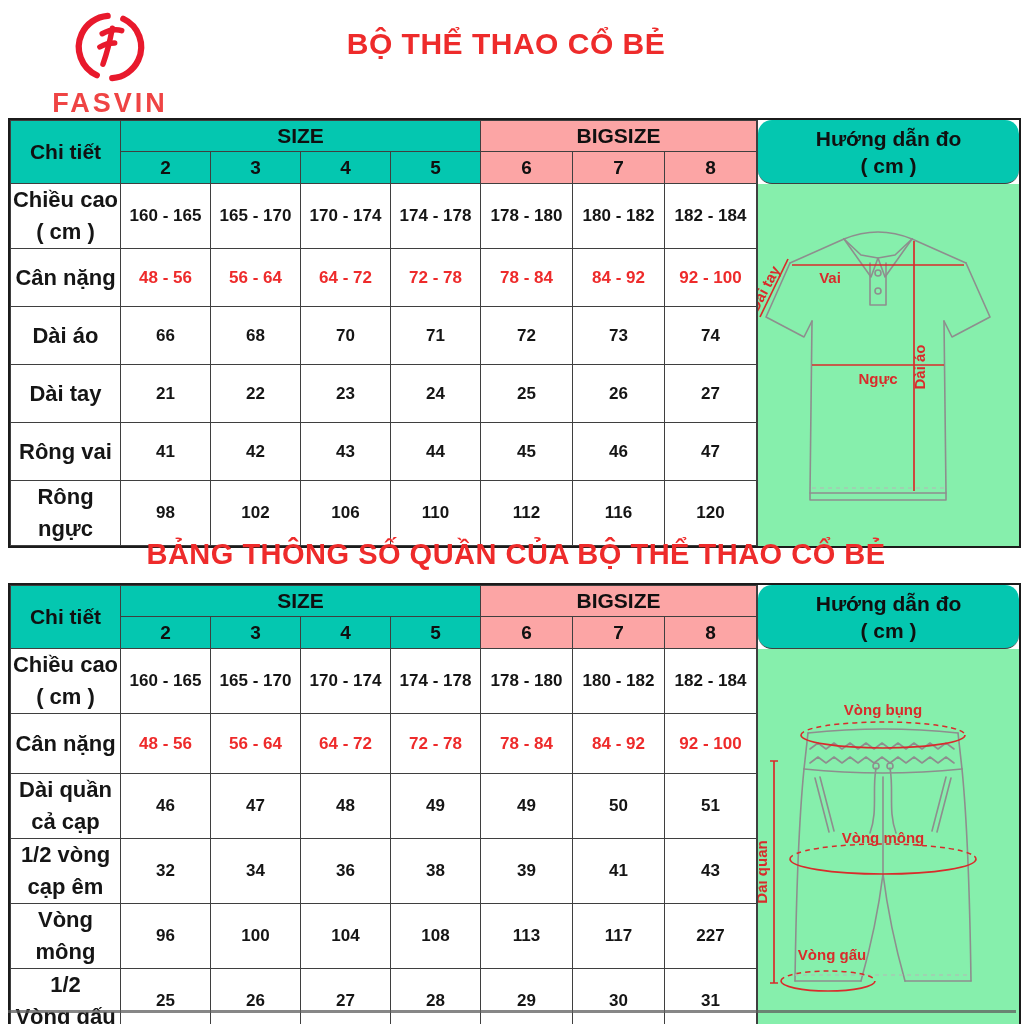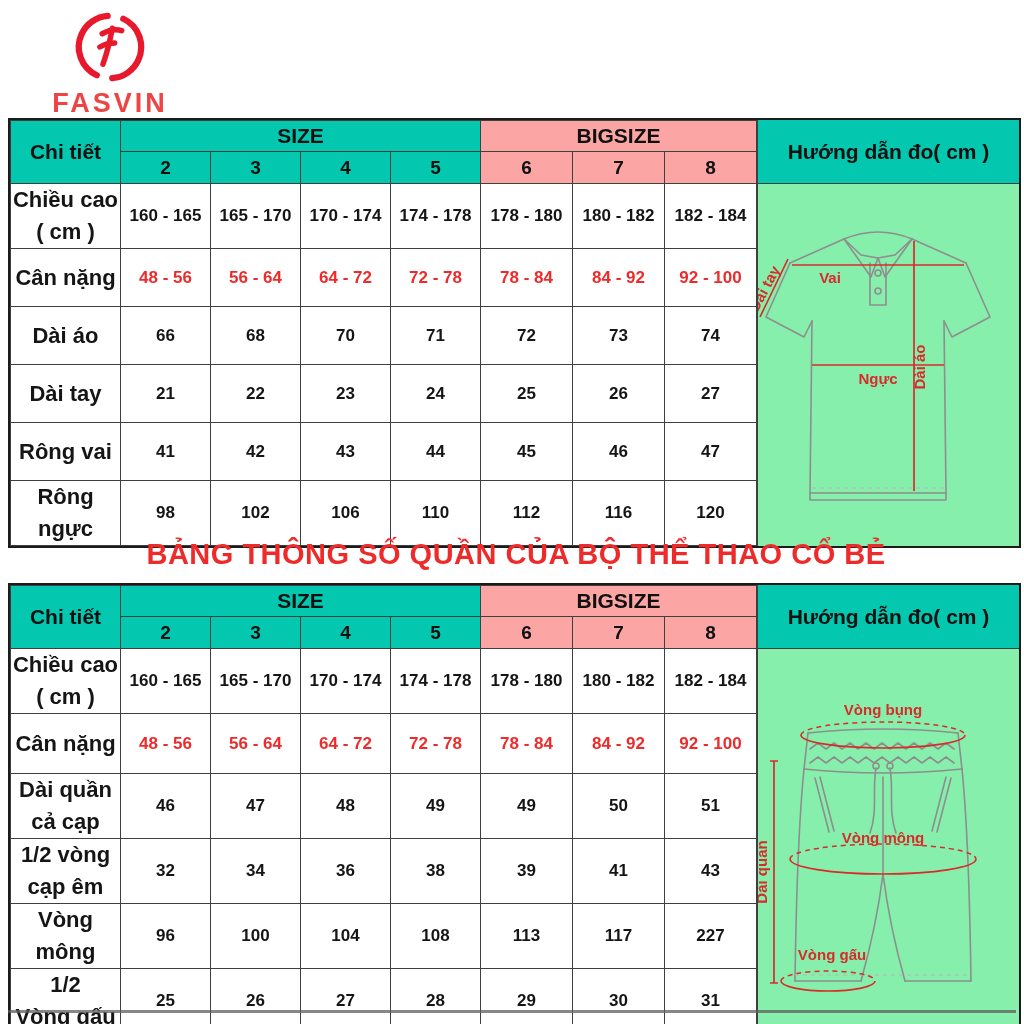--- a/index.html
+++ b/index.html
@@ -27,22 +27,22 @@
   thead tr.r1 th{height:30px;font-size:21px;font-weight:bold;color:#101010;}
   thead tr.r2 th{height:31px;font-size:19px;font-weight:bold;color:#101010;}
   th.detail{font-size:20px;font-weight:bold;}
   td.row-label{font-size:22px;font-weight:bold;white-space:pre-line;line-height:32px;background:#fff;}
   td.val{font-size:17px;font-weight:bold;white-space:nowrap;background:#fff;}
   td.val.red{color:#ee2b2b;}
   #shirt-table tbody td{height:57px;}
   #pants-table tbody td{height:59px;}
 
   .guide{width:261px;display:flex;flex-direction:column;border-left:1px solid #3f3f3f;}
-  .guide-h{height:63px;border-bottom:1px solid #3f3f3f;display:flex;flex-direction:row;
-           justify-content:center;align-items:center;}
+  .guide-h{height:63px;border-bottom:1px solid #3f3f3f;display:flex;flex-direction:column;
+           justify-content:center;align-items:center;border-radius:14px;}
   .gh-line{font-size:21px;font-weight:bold;color:#101010;line-height:27px;}
   .guide-b{flex:1;display:flex;align-items:center;justify-content:flex-start;background:#86efac;}
 
   #shirt-wrap{left:8px;top:118px;}
   #pants-wrap{left:8px;top:583px;}
 
   
   svg .outline{fill:none;stroke:#8e8e8e;stroke-width:1.6;stroke-linejoin:round;stroke-linecap:round;}
   svg .stitch{fill:none;stroke:#b5b5b5;stroke-width:1.2;stroke-dasharray:4 4;}
   svg .red{fill:none;stroke:#d92b2b;stroke-width:1.7;}
@@ -59,20 +59,21 @@
     <circle cx="50" cy="50" r="40" fill="none" stroke="#e8192c" stroke-width="8" stroke-linecap="round" stroke-dasharray="105 20.6" transform="rotate(115 50 50)"></circle>
     <path d="M40,33 C49,28 59,27 65,29" fill="none" stroke="#e8192c" stroke-width="7" stroke-linecap="round"></path>
     <path d="M37,50 C44,46 51,45 56,45" fill="none" stroke="#e8192c" stroke-width="7" stroke-linecap="round"></path>
     <path d="M53,26 C50,42 46,58 41,72" fill="none" stroke="#e8192c" stroke-width="7" stroke-linecap="round"></path>
   </svg>
   <div class="brand">FASVIN</div>
   <div class="tagline">Sports fashion</div>
 </div>
 
 <div class="abs main-title" id="title-block">
+  <div class="line">BỘ THỂ THAO CỔ BẺ</div>
 </div>
 
 <div class="abs twrap" id="shirt-wrap">
   <table id="shirt-table">
     <colgroup>
       <col style="width:110px">
         <col style="width:90px">
         <col style="width:90px">
         <col style="width:90px">
       <col style="width:90px">

